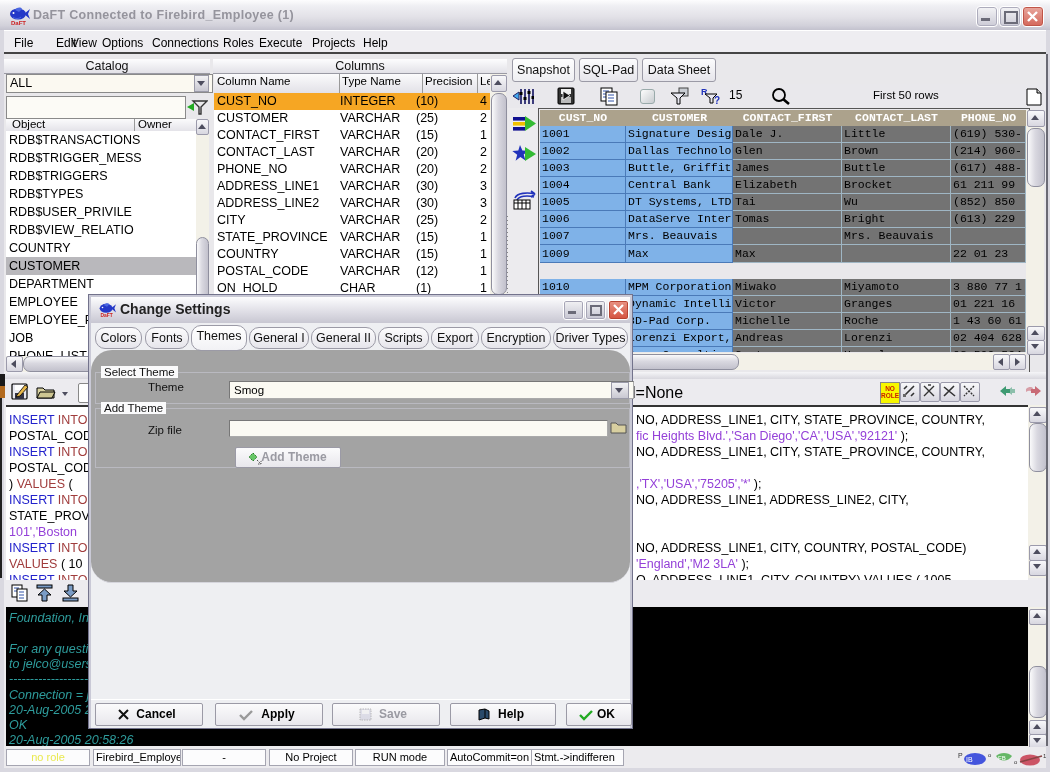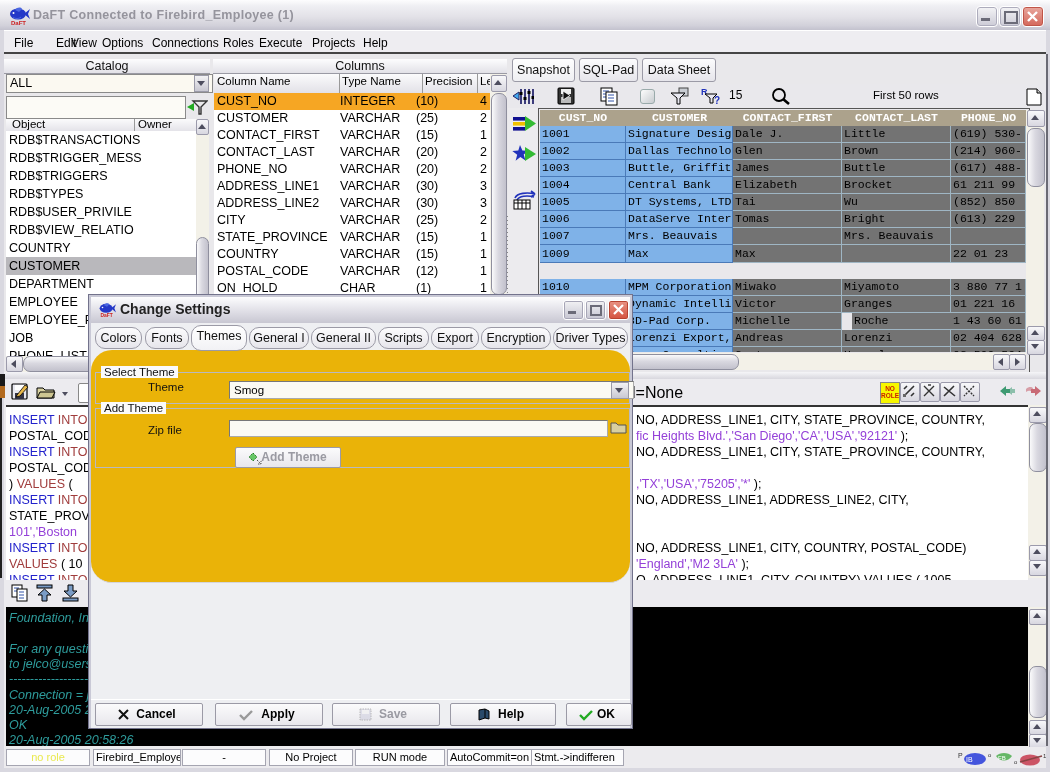--- a/index.html
+++ b/index.html
@@ -86,21 +86,21 @@
  border:1px solid #73738C;box-shadow:inset 0 0 0 2px #C9C9D6;z-index:50;}
 #dlgTitle{position:absolute;left:2px;top:2px;width:539px;height:26px;
  background:linear-gradient(#FDFDFE 0%,#EFEFF3 25%,#DDDCE4 60%,#C8C7D2 100%);}
 #dlgTitle .txt{position:absolute;left:29px;top:4px;font-weight:bold;font-size:14px;color:#222;}
 .dbtn{position:absolute;top:3px;width:19px;height:18px;border-radius:3px;border:1px solid #fff;
  background:linear-gradient(#F2F2F4,#C6C5D2);box-shadow:inset 0 0 0 1px #A6A5B6;}
 #dlgTabs{position:absolute;left:2px;top:30px;width:539px;height:24px;}
 .dtab{position:absolute;top:2px;height:20px;border:1px solid #9b9aa6;border-radius:10px;
  background:linear-gradient(#FCFCFD,#E6E5EB);font-size:12.5px;text-align:center;line-height:20px;color:#111;}
 .dtab.sel{top:0;height:24px;background:linear-gradient(#FFFFFF,#F2F2F5);z-index:2;}
-#dlgBody{position:absolute;left:2px;top:55px;width:539px;height:232px;background:#eab308;
+#dlgBody{position:absolute;left:2px;top:55px;width:539px;height:232px;background:#a3a3a3;
  border-bottom:1px solid #D5D5DC;border-radius:21px;}
 .grp{position:absolute;border:1px solid #B9B9C0;}
 .grplab{position:absolute;top:-7px;left:5px;background:#FAFAFB;padding:0 3px;font-size:11.5px;color:#111;}
 .dlab{position:absolute;font-size:11.5px;color:#111;}
 .dfield{position:absolute;background:#FBFAF3;border-top:1px solid #777;border-left:1px solid #777;
  border-right:1px solid #aaa;border-bottom:1px solid #aaa;font-size:11.5px;}
 #btnRow{position:absolute;left:2px;top:404px;width:539px;height:28px;background:#EEEFF2;border-top:1px solid #fff;}
 .dlgbtn{position:absolute;top:3px;height:21px;background:linear-gradient(#FBFBFC,#E8E7EC);
  border:1px solid #9b9aa6;border-radius:2px;font-size:12px;font-weight:bold;text-align:center;line-height:21px;}
 </style></head>
@@ -449,21 +449,21 @@
       <div class="gcell cblue" style="left:0px;width:83px">1011</div>
       <div class="gcell cblue" style="left:86px;width:104px">Dynamic Intelligence</div>
       <div class="gcell cpale" style="left:193px;width:106px">Victor</div>
       <div class="gcell cpale" style="left:302px;width:106px">Granges</div>
       <div class="gcell cpale" style="left:411px;width:72px">01 221 16</div>
     </div>
     <div class="grow" style="top:203px">
       <div class="gcell cblue" style="left:0px;width:83px">1012</div>
       <div class="gcell cblue" style="left:86px;width:104px">3D-Pad Corp.</div>
       <div class="gcell cpale" style="left:193px;width:106px">Michelle</div>
-      <div class="gcell cpale" style="left:312px;width:106px">Roche</div>
+      <div class="gcell cpale" style="left:302px;width:106px">Roche</div>
       <div class="gcell cpale" style="left:411px;width:72px">1 43 60 61</div>
     </div>
     <div class="grow" style="top:220px">
       <div class="gcell cblue" style="left:0px;width:83px">1013</div>
       <div class="gcell cblue" style="left:86px;width:104px">Lorenzi Export, Ltd.</div>
       <div class="gcell cpale" style="left:193px;width:106px">Andreas</div>
       <div class="gcell cpale" style="left:302px;width:106px">Lorenzi</div>
       <div class="gcell cpale" style="left:411px;width:72px">02 404 628</div>
     </div>
     <div class="grow" style="top:237px">

